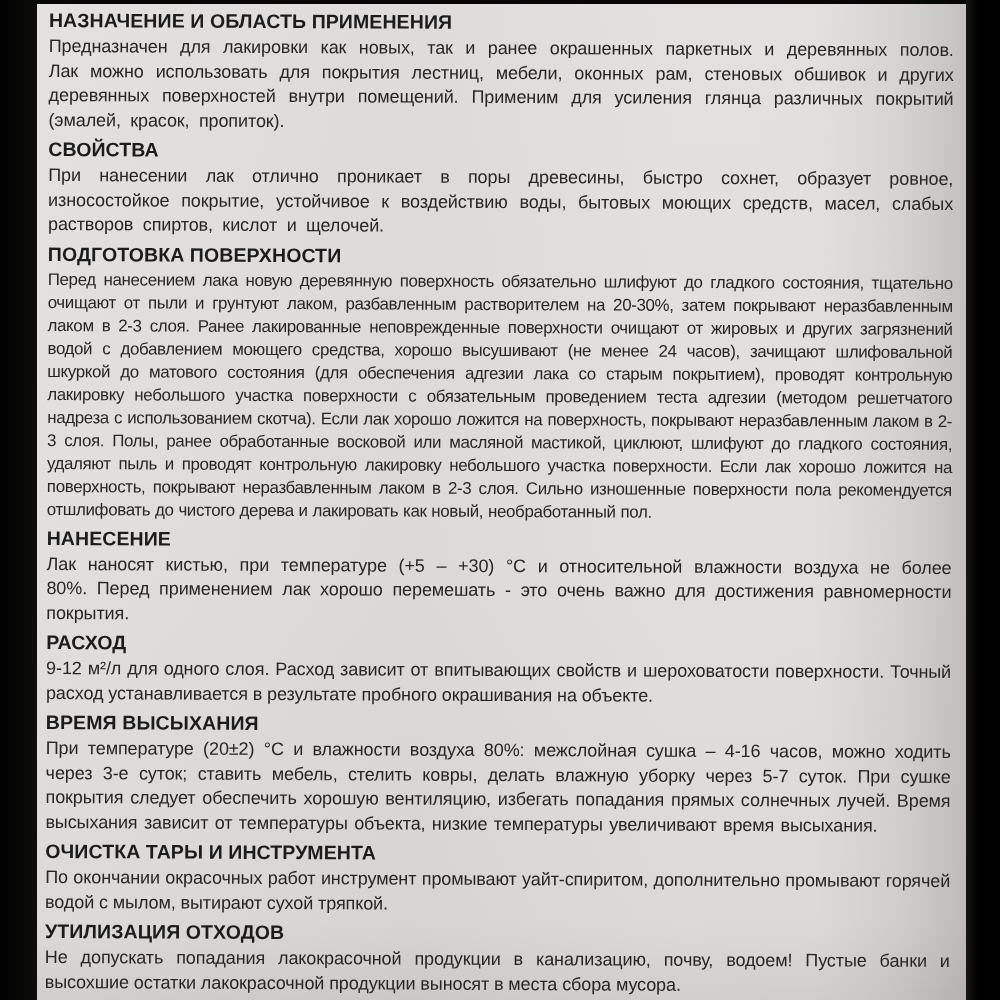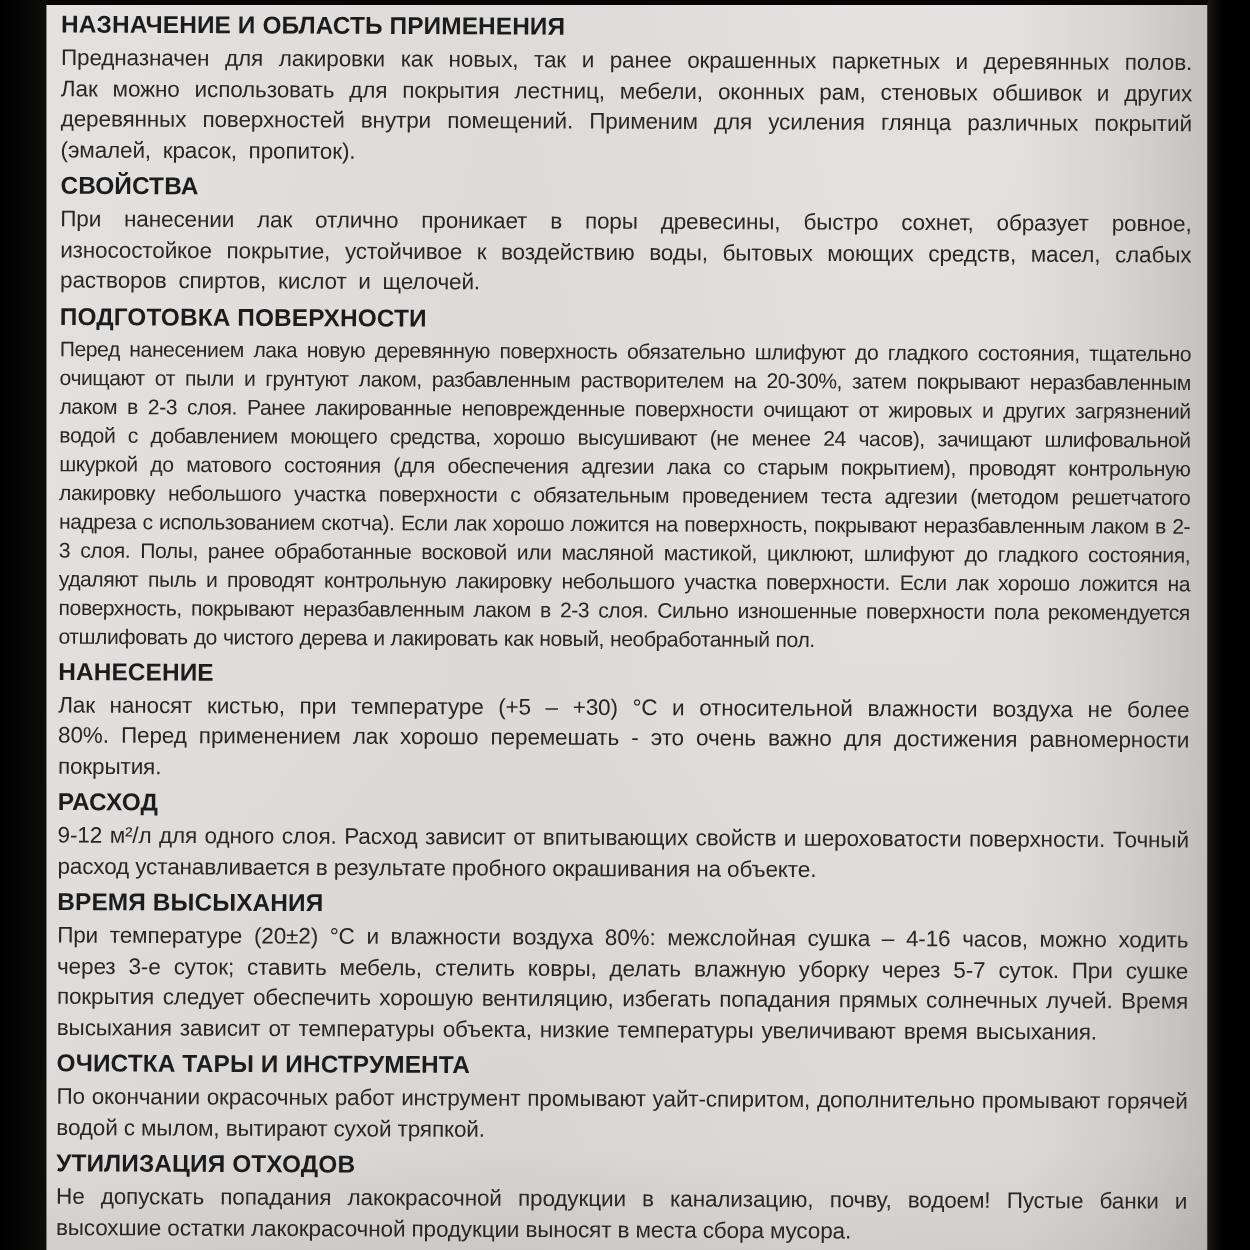--- a/index.html
+++ b/index.html
@@ -10,20 +10,21 @@
     overflow: hidden;
     background: #060606;
     font-family: "Liberation Sans", sans-serif;
   }
 
   .photo {
     position: relative;
     width: 1000px;
     height: 1000px;
     background: #060606;
+    border-radius: 15px;
   }
 
   
   .black-band {
     position: absolute;
     top: 0;
     bottom: 0;
     background: linear-gradient(90deg, #000 0%, #0d0d0c 100%);
     z-index: 3;
   }

